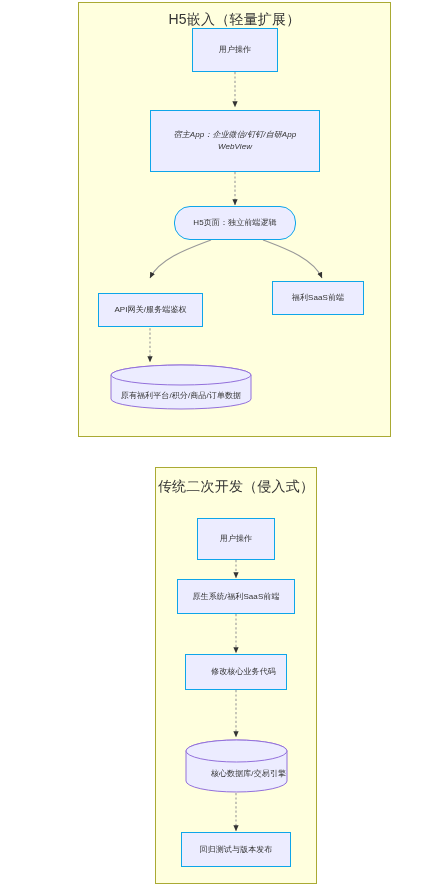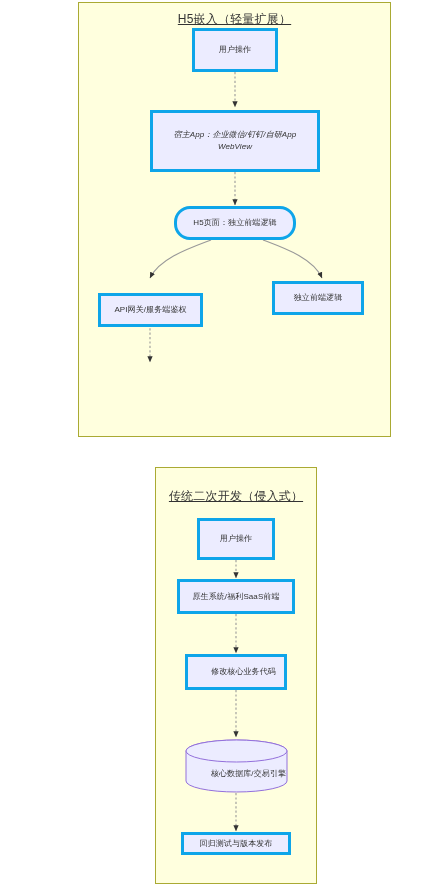--- a/index.html
+++ b/index.html
@@ -23,30 +23,29 @@
     position: absolute;
     background: #ffffde;
     border: 1px solid #aaaa33;
     box-sizing: border-box;
   }
   .subgraph-title {
     position: absolute;
     left: 0;
     right: 0;
     text-align: center;
-    font-size: 12px;
+    font-size: 14px;
     color: #333333;
     letter-spacing: 0.2px;
-    text-decoration: underline;
   }
   .node {
     position: absolute;
     box-sizing: border-box;
     background: #ececff;
-    border: 3px solid #0ea5e9;
+    border: 1px solid #0ea5e9;
     display: flex;
     align-items: center;
     justify-content: center;
     text-align: center;
     font-size: 8px;
     line-height: 1.45;
     color: #333333;
     padding: 2px 4px;
     letter-spacing: 0.1px;
   }
@@ -126,26 +125,33 @@
 
   <div class="node" style="left:174px; top:206px; width:122px; height:34px;border-radius:16px;">
     <span>H5页面：独立前端逻辑</span>
   </div>
 
   <div class="node" style="left:98px; top:281px; width:105px; height:34px;margin-top:12px;">
     <span>API网关/服务端鉴权</span>
   </div>
 
   <div class="node" style="left:272px; top:281px; width:92px; height:34px;">
-    <span>独立前端逻辑</span>
+    <span>福利SaaS前端</span>
   </div>
 
+  <div class="cylinder" style="left:110px; top:364px; width:142px; height:46px;">
+    <svg width="142" height="46" viewBox="0 0 142 46">
+      <path d="M1,11 a70,10 0 0 1 140,0 L141,35 a70,10 0 0 1 -140,0 z" fill="#ececff" stroke="#9370db" stroke-width="1"></path>
+      <ellipse cx="71" cy="11" rx="70" ry="10" fill="#ececff" stroke="#9370db" stroke-width="1"></ellipse>
+    </svg>
+    <div class="cyl-label" style="top:26px;">原有福利平台/积分/商品/订单数据</div>
+  </div>
 
   <div class="subgraph" style="left:155px; top:467px; width:162px; height:417px;">
-    <div class="subgraph-title" style="top:20px;">传统二次开发（侵入式）</div>
+    <div class="subgraph-title" style="top:10px;">传统二次开发（侵入式）</div>
   </div>
 
   <svg class="edges">
     <defs>
       <marker id="arrow2" markerWidth="7" markerHeight="7" refX="5.2" refY="3" orient="auto" markerUnits="strokeWidth">
         <path d="M0,0.6 L5.4,3 L0,5.4 z" fill="#333333"></path>
       </marker>
     </defs>
 
     <path class="edge-line edge-dotted" d="M236,560 L236,578" marker-end="url(#arrow2)"></path>
@@ -170,17 +176,17 @@
   </div>
 
   <div class="cylinder" style="left:185px; top:739px; width:103px; height:54px;">
     <svg width="103" height="54" viewBox="0 0 103 54">
       <path d="M1,12 a50.5,11 0 0 1 101,0 L102,42 a50.5,11 0 0 1 -101,0 z" fill="#ececff" stroke="#9370db" stroke-width="1"></path>
       <ellipse cx="51.5" cy="12" rx="50.5" ry="11" fill="#ececff" stroke="#9370db" stroke-width="1"></ellipse>
     </svg>
     <div class="cyl-label" style="top:29px;padding-left:24px;">核心数据库/交易引擎</div>
   </div>
 
-  <div class="node" style="left:181px; top:832px; width:110px; height:23px;">
+  <div class="node" style="left:181px; top:832px; width:110px; height:35px;">
     <span>回归测试与版本发布</span>
   </div>
 
 </div>
 
 </body></html>

